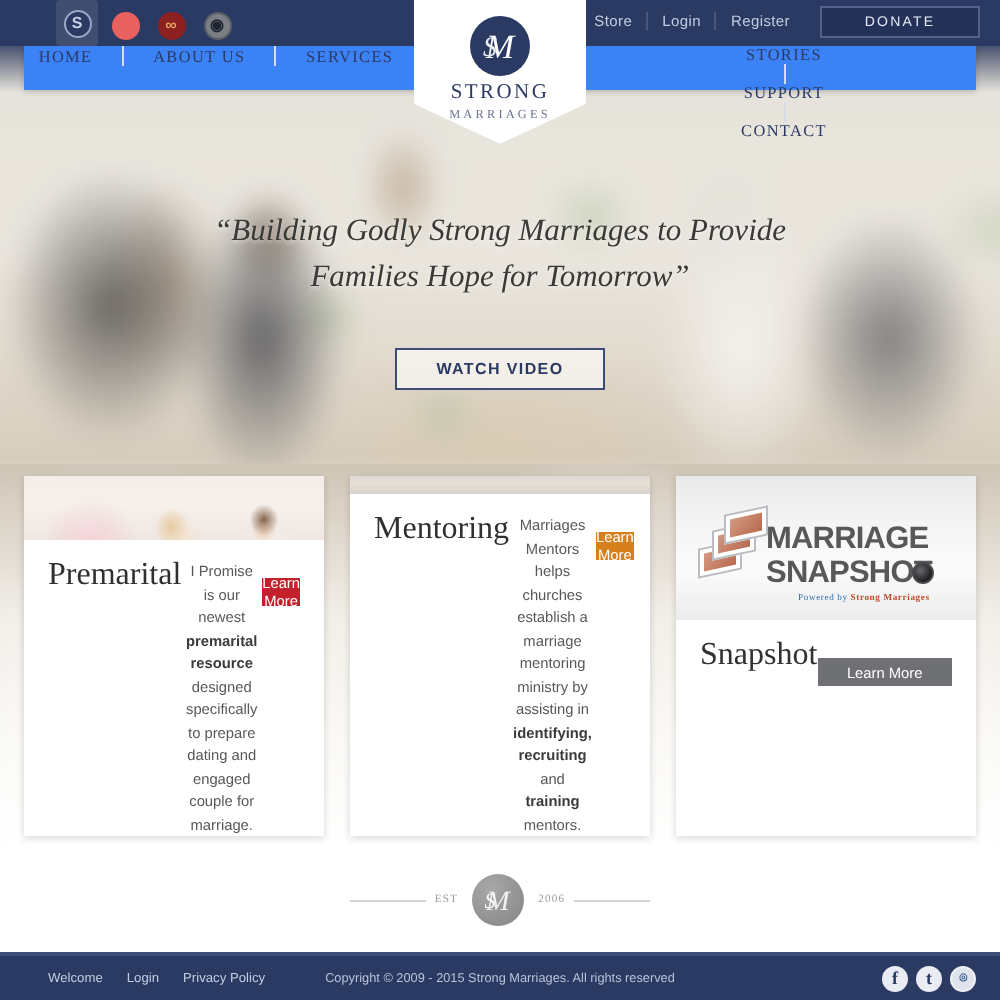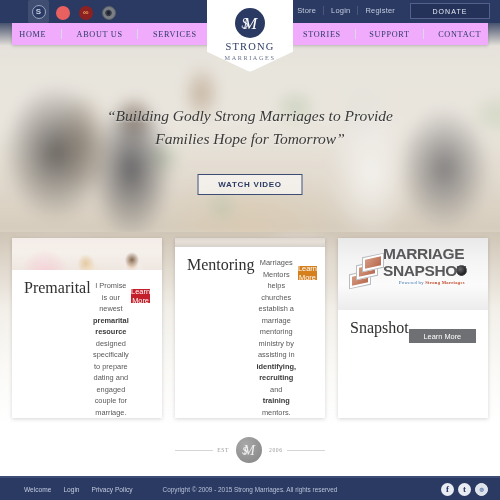--- a/index.html
+++ b/index.html
@@ -54,28 +54,28 @@
     width: 80px; height: 16px;
     background: #24325a; border: 1px solid #54618a;
     color: #e6eaf3; font-size: 7px; letter-spacing: 1.1px;
     display: flex; align-items: center; justify-content: center;
     cursor: pointer;
   }
 
   
   .navbar {
     position: absolute; top: 23px; left: 12px; width: 476px; height: 22px;
-    background: #f0abfc;
+    background: #3b82f6;
     z-index: 35;
-    display: flex; align-items: center;
+    display: flex; align-items: flex-start;
     box-shadow: 0 1px 3px rgba(0,0,0,.18);
   }
   .nav-left, .nav-right { display: flex; align-items: center; flex: 1; }
   .nav-left { justify-content: space-around; padding-right: 46px; }
-  .nav-right { justify-content: space-around; padding-left: 46px; }
+  .nav-right { justify-content: space-around; padding-left: 46px; flex-direction: column; }
   .nav-item {
     font-family: "Liberation Serif", serif;
     font-size: 8.2px; color: #2b3a63; letter-spacing: .7px;
     text-decoration: none; white-space: nowrap; cursor: pointer;
   }
   .nav-sep { width: 1px; height: 10px; background: #d7dbe4; }
 
   
   .logo-shield {
     position: absolute; top: 0; left: 50%; transform: translateX(-50%);
@@ -243,21 +243,21 @@
     background: #ffffff; border: 1px solid #b9bcc0; transform: skewY(-12deg);
   }
   .snap-lt i {
     position: absolute; left: 2px; top: 2px; right: 2px; bottom: 2px;
     background: linear-gradient(135deg, #d49a82, #b8694e);
     display: block;
   }
   .snap-lt.a { left: 0px; top: 14px; }
   .snap-lt.b { left: 7px; top: 5px; }
   .snap-lt.c { left: 13px; top: -3px; }
-  .snap-text { position: absolute; left: 40px; top: 0; }
+  .snap-text { position: absolute; left: 40px; top: 16px; }
   .snap-l1 {
     font-family: "Liberation Sans", sans-serif; font-weight: bold;
     font-size: 15.5px; color: #58585b; letter-spacing: -0.4px; line-height: 1;
   }
   .snap-l2 {
     font-family: "Liberation Sans", sans-serif; font-weight: bold;
     font-size: 15.5px; color: #58585b; letter-spacing: -0.4px; line-height: 1;
     margin-top: 1px; position: relative;
   }
   .snap-lens {

